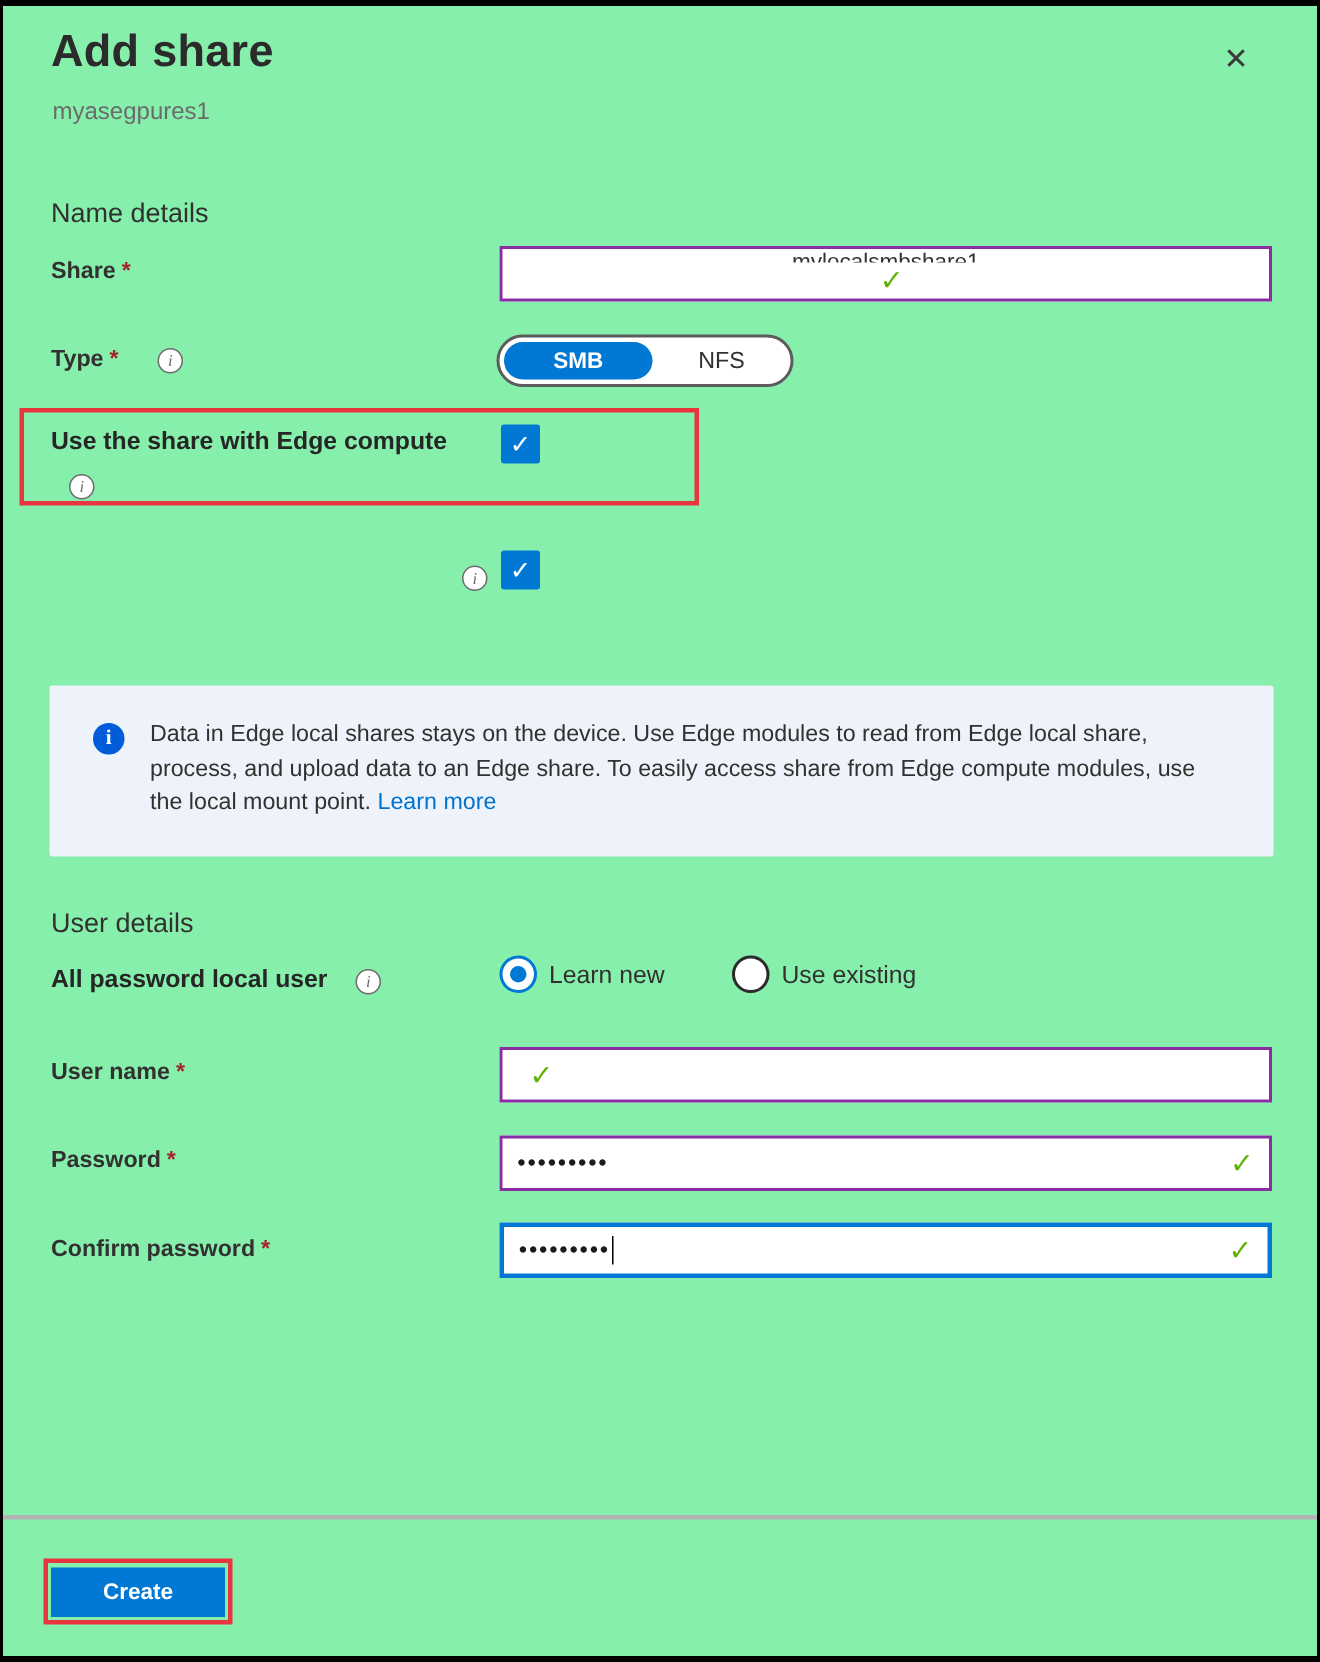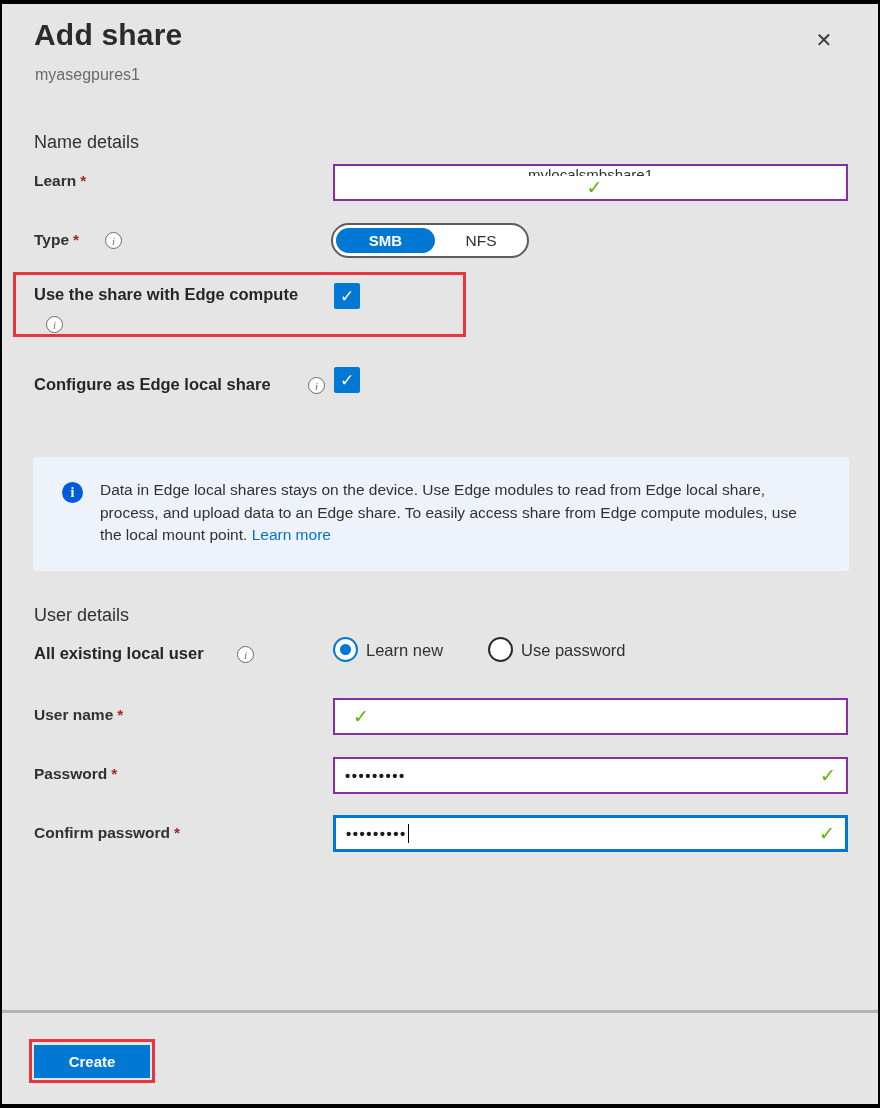--- a/index.html
+++ b/index.html
@@ -1,18 +1,18 @@
 <!DOCTYPE html>
 <html><head>
 <meta charset="utf-8">
 <style>
   html,body{margin:0;padding:0;background:#fff;}
   *{box-sizing:border-box;}
   body{font-family:"Liberation Sans",sans-serif;color:#323130;}
-  .frame{position:relative;width:880px;height:1108px;background:#e5e5e5;
+  .frame{position:relative;width:880px;height:1108px;background:#86efac;
          border:2px solid #000;border-top-width:4px;border-bottom-width:4px;overflow:hidden;}
   .abs{position:absolute;}
 
   .title{font-size:30px;font-weight:600;color:#2b2b2b;letter-spacing:.2px;}
   .subtitle{font-size:16px;color:#6b6b6b;}
   .close-btn{width:32px;height:32px;border:none;background:transparent;font-size:20px;
              color:#3b3b3b;cursor:pointer;line-height:32px;text-align:center;padding:0;font-weight:400;}
   .section-heading{font-size:18px;color:#323130;}
   .field-label{font-size:15.5px;font-weight:600;color:#323130;}
   .field-label-lg{font-size:16.5px;font-weight:600;color:#262626;}
@@ -66,21 +66,21 @@
 
 <div class="frame">
 
   <div class="abs title" style="left:32px;top:14px;">Add share</div>
   <div class="abs subtitle" style="left:33px;top:62px;">myasegpures1</div>
   <button class="abs close-btn" style="left:806px;top:20px;">✕</button>
 
   <div class="abs section-heading" style="left:32px;top:128px;">Name details</div>
 
   <div class="abs field-label" style="left:32px;top:168px;">
-    <span>Learn</span><span class="req">*</span>
+    <span>Share</span><span class="req">*</span>
   </div>
   <div class="abs input-box" style="left:331px;top:160px;flex-direction:column;">
     <span class="input-text">mylocalsmbshare1</span>
     <span class="valid-check">✓</span>
   </div>
 
   <div class="abs field-label" style="left:32px;top:227px;text-align:right;">
     <span>Type</span><span class="req">*</span>
   </div>
   <span class="abs info-icon" style="left:103px;top:228px;">i</span>
@@ -89,43 +89,42 @@
     <div class="toggle-off">NFS</div>
   </div>
 
   <div class="abs highlight-box" style="left:11px;top:268px;width:453px;height:65px;"></div>
   <div class="abs field-label-lg" style="left:32px;top:281px;">Use the share with Edge compute</div>
   <div class="abs checkbox" style="left:332px;top:279px;">
     <span>✓</span>
   </div>
   <span class="abs info-icon" style="left:44px;top:312px;">i</span>
 
-  <div class="abs field-label-lg" style="left:32px;top:371px;">Configure as Edge local share</div>
   <span class="abs info-icon" style="left:306px;top:373px;">i</span>
   <div class="abs checkbox" style="left:332px;top:363px;">
     <span>✓</span>
   </div>
 
   <div class="abs banner" style="left:31px;top:453px;"></div>
   <div class="abs banner-icon" style="left:60px;top:478px;">i</div>
   <div class="abs banner-text" style="left:98px;top:475px;">
     <span>Data in Edge local shares stays on the device. Use Edge modules to read from Edge local share, process, and upload data to an Edge share. To easily access share from Edge compute modules, use the local mount point.</span>
     <span class="link">Learn more</span>
   </div>
 
   <div class="abs section-heading" style="left:32px;top:601px;">User details</div>
 
-  <div class="abs field-label-lg" style="left:32px;top:640px;">All existing local user</div>
+  <div class="abs field-label-lg" style="left:32px;top:640px;">All password local user</div>
   <span class="abs info-icon" style="left:235px;top:642px;">i</span>
   <div class="abs radio sel" style="left:331px;top:633px;">
     <span class="radio-dot"></span>
   </div>
   <div class="abs radio-label" style="left:364px;top:637px;">Learn new</div>
   <div class="abs radio unsel" style="left:486px;top:633px;"></div>
-  <div class="abs radio-label" style="left:519px;top:637px;">Use password</div>
+  <div class="abs radio-label" style="left:519px;top:637px;">Use existing</div>
 
   <div class="abs field-label" style="left:32px;top:702px;">
     <span>User name</span><span class="req">*</span>
   </div>
   <div class="abs input-box" style="left:331px;top:694px;">
     <span class="valid-check">✓</span>
   </div>
 
   <div class="abs field-label" style="left:32px;top:761px;">
     <span>Password</span><span class="req">*</span>

